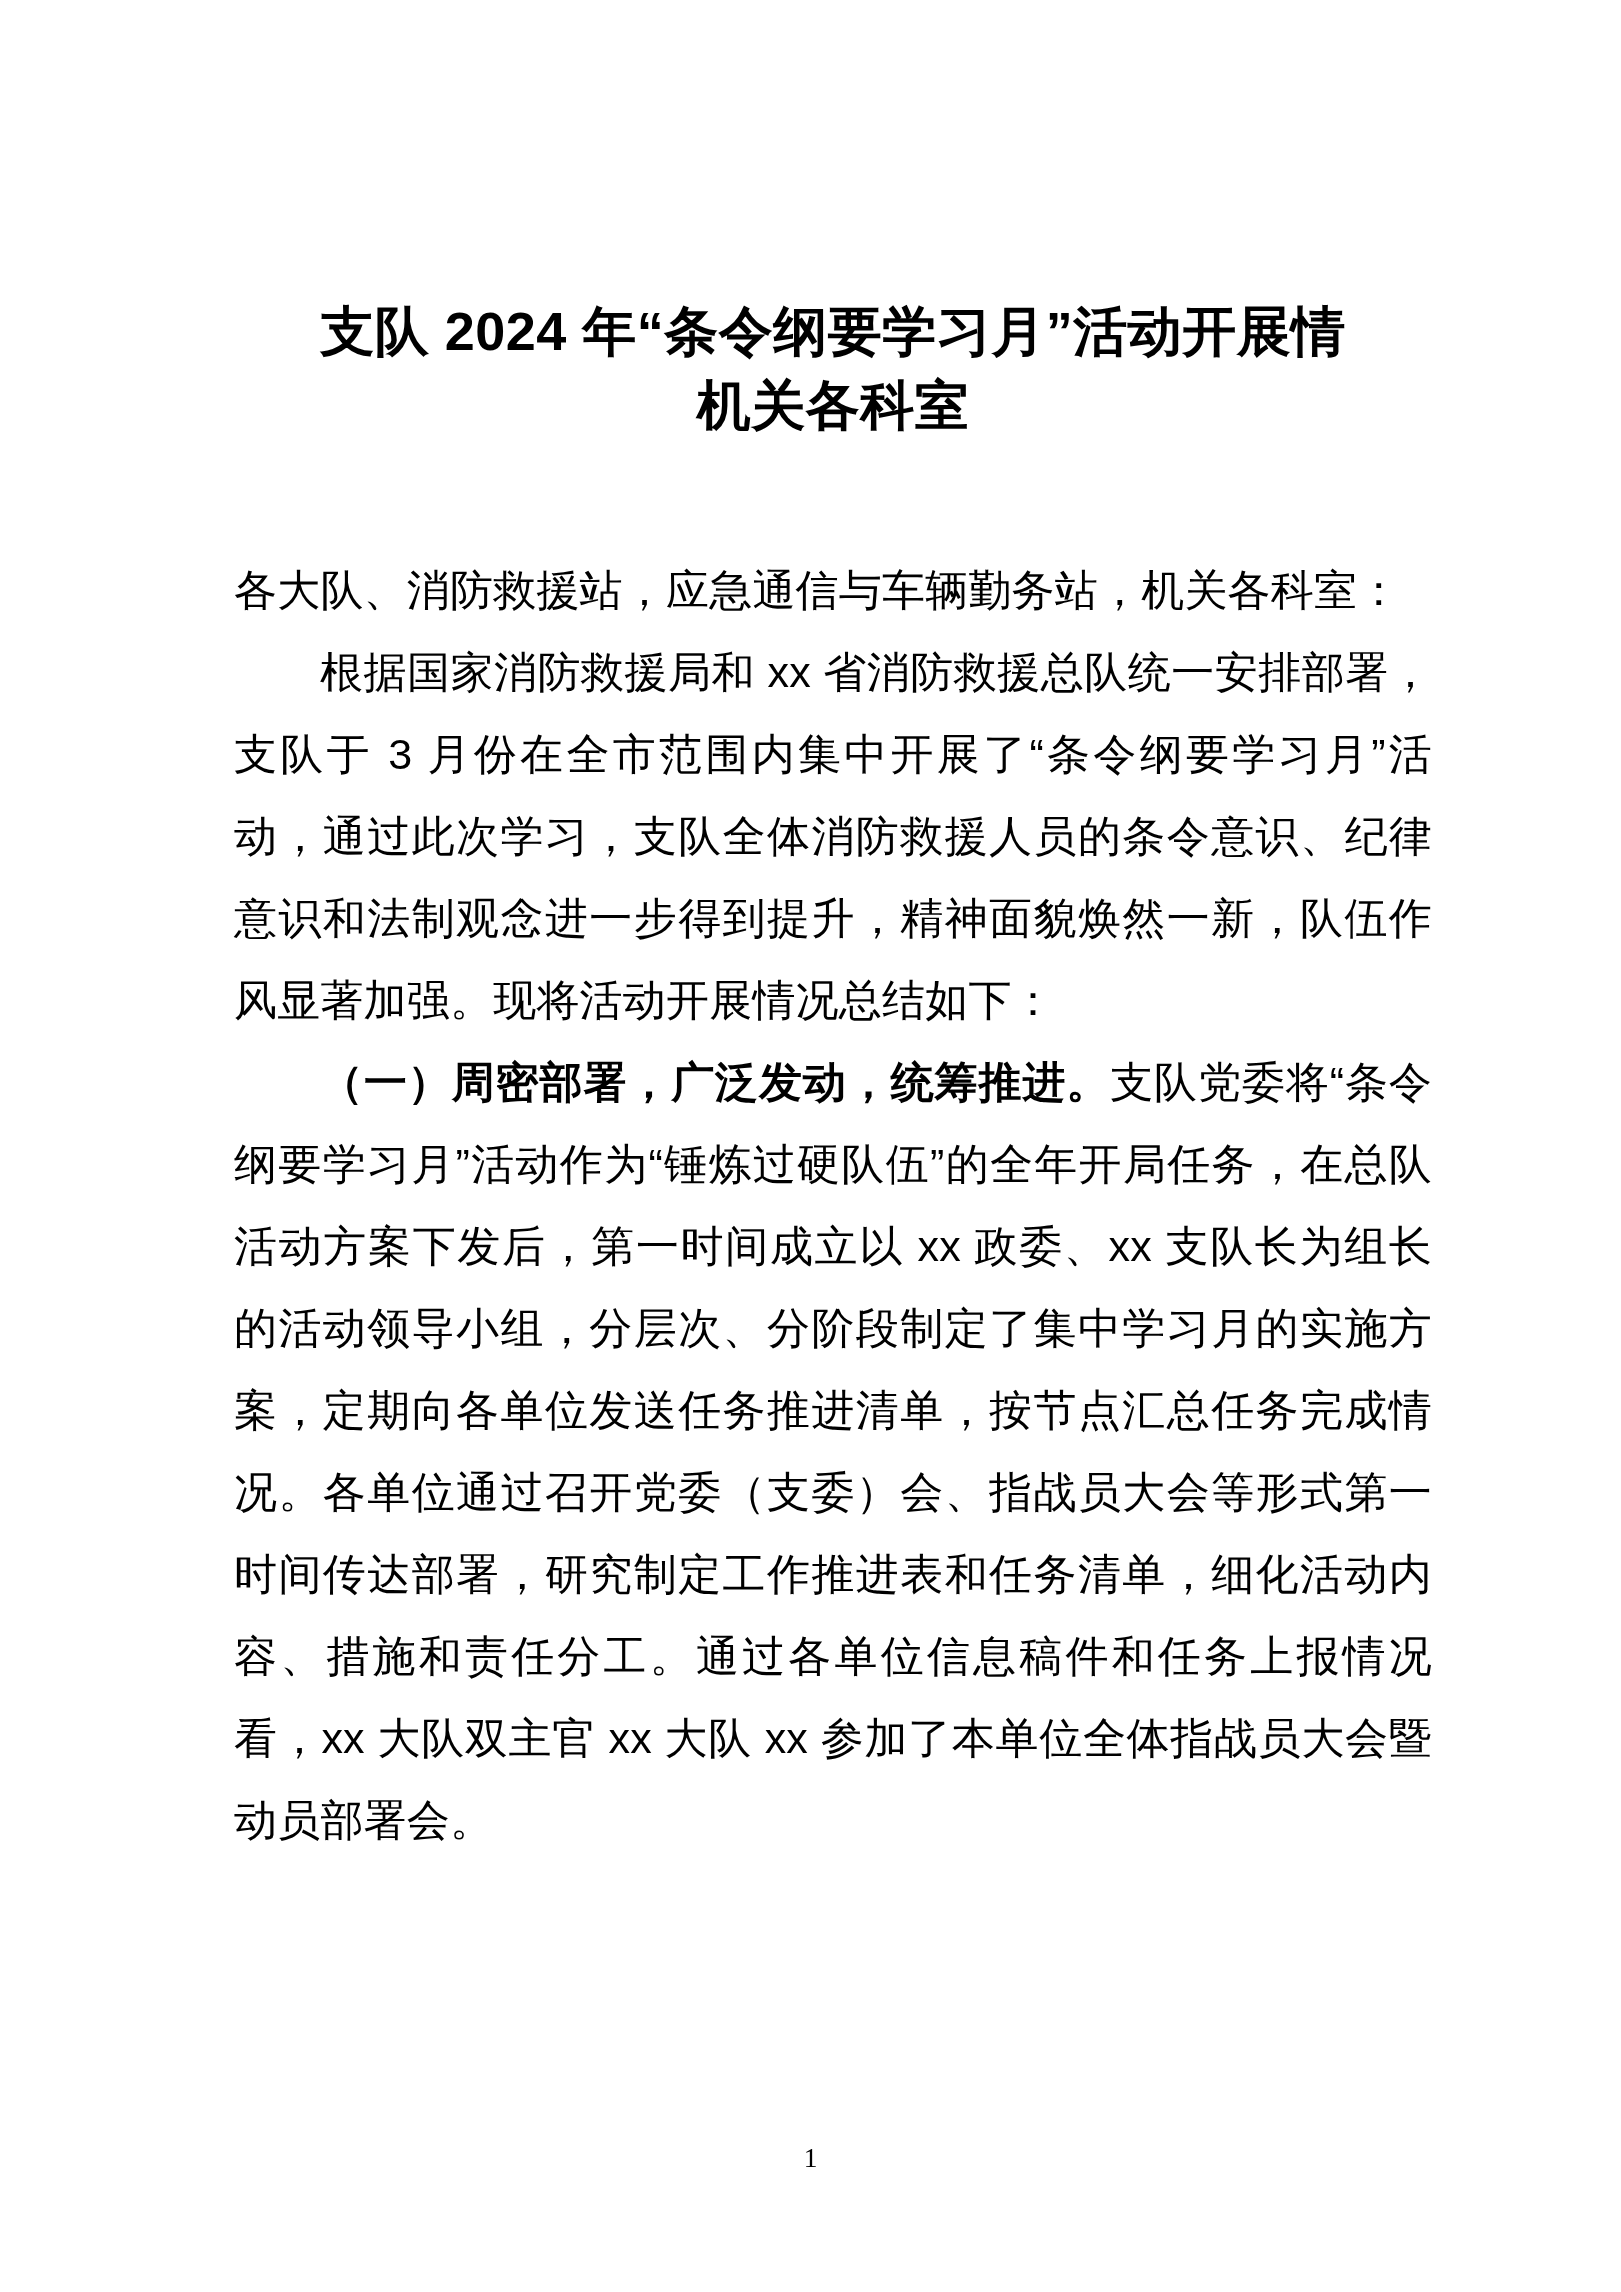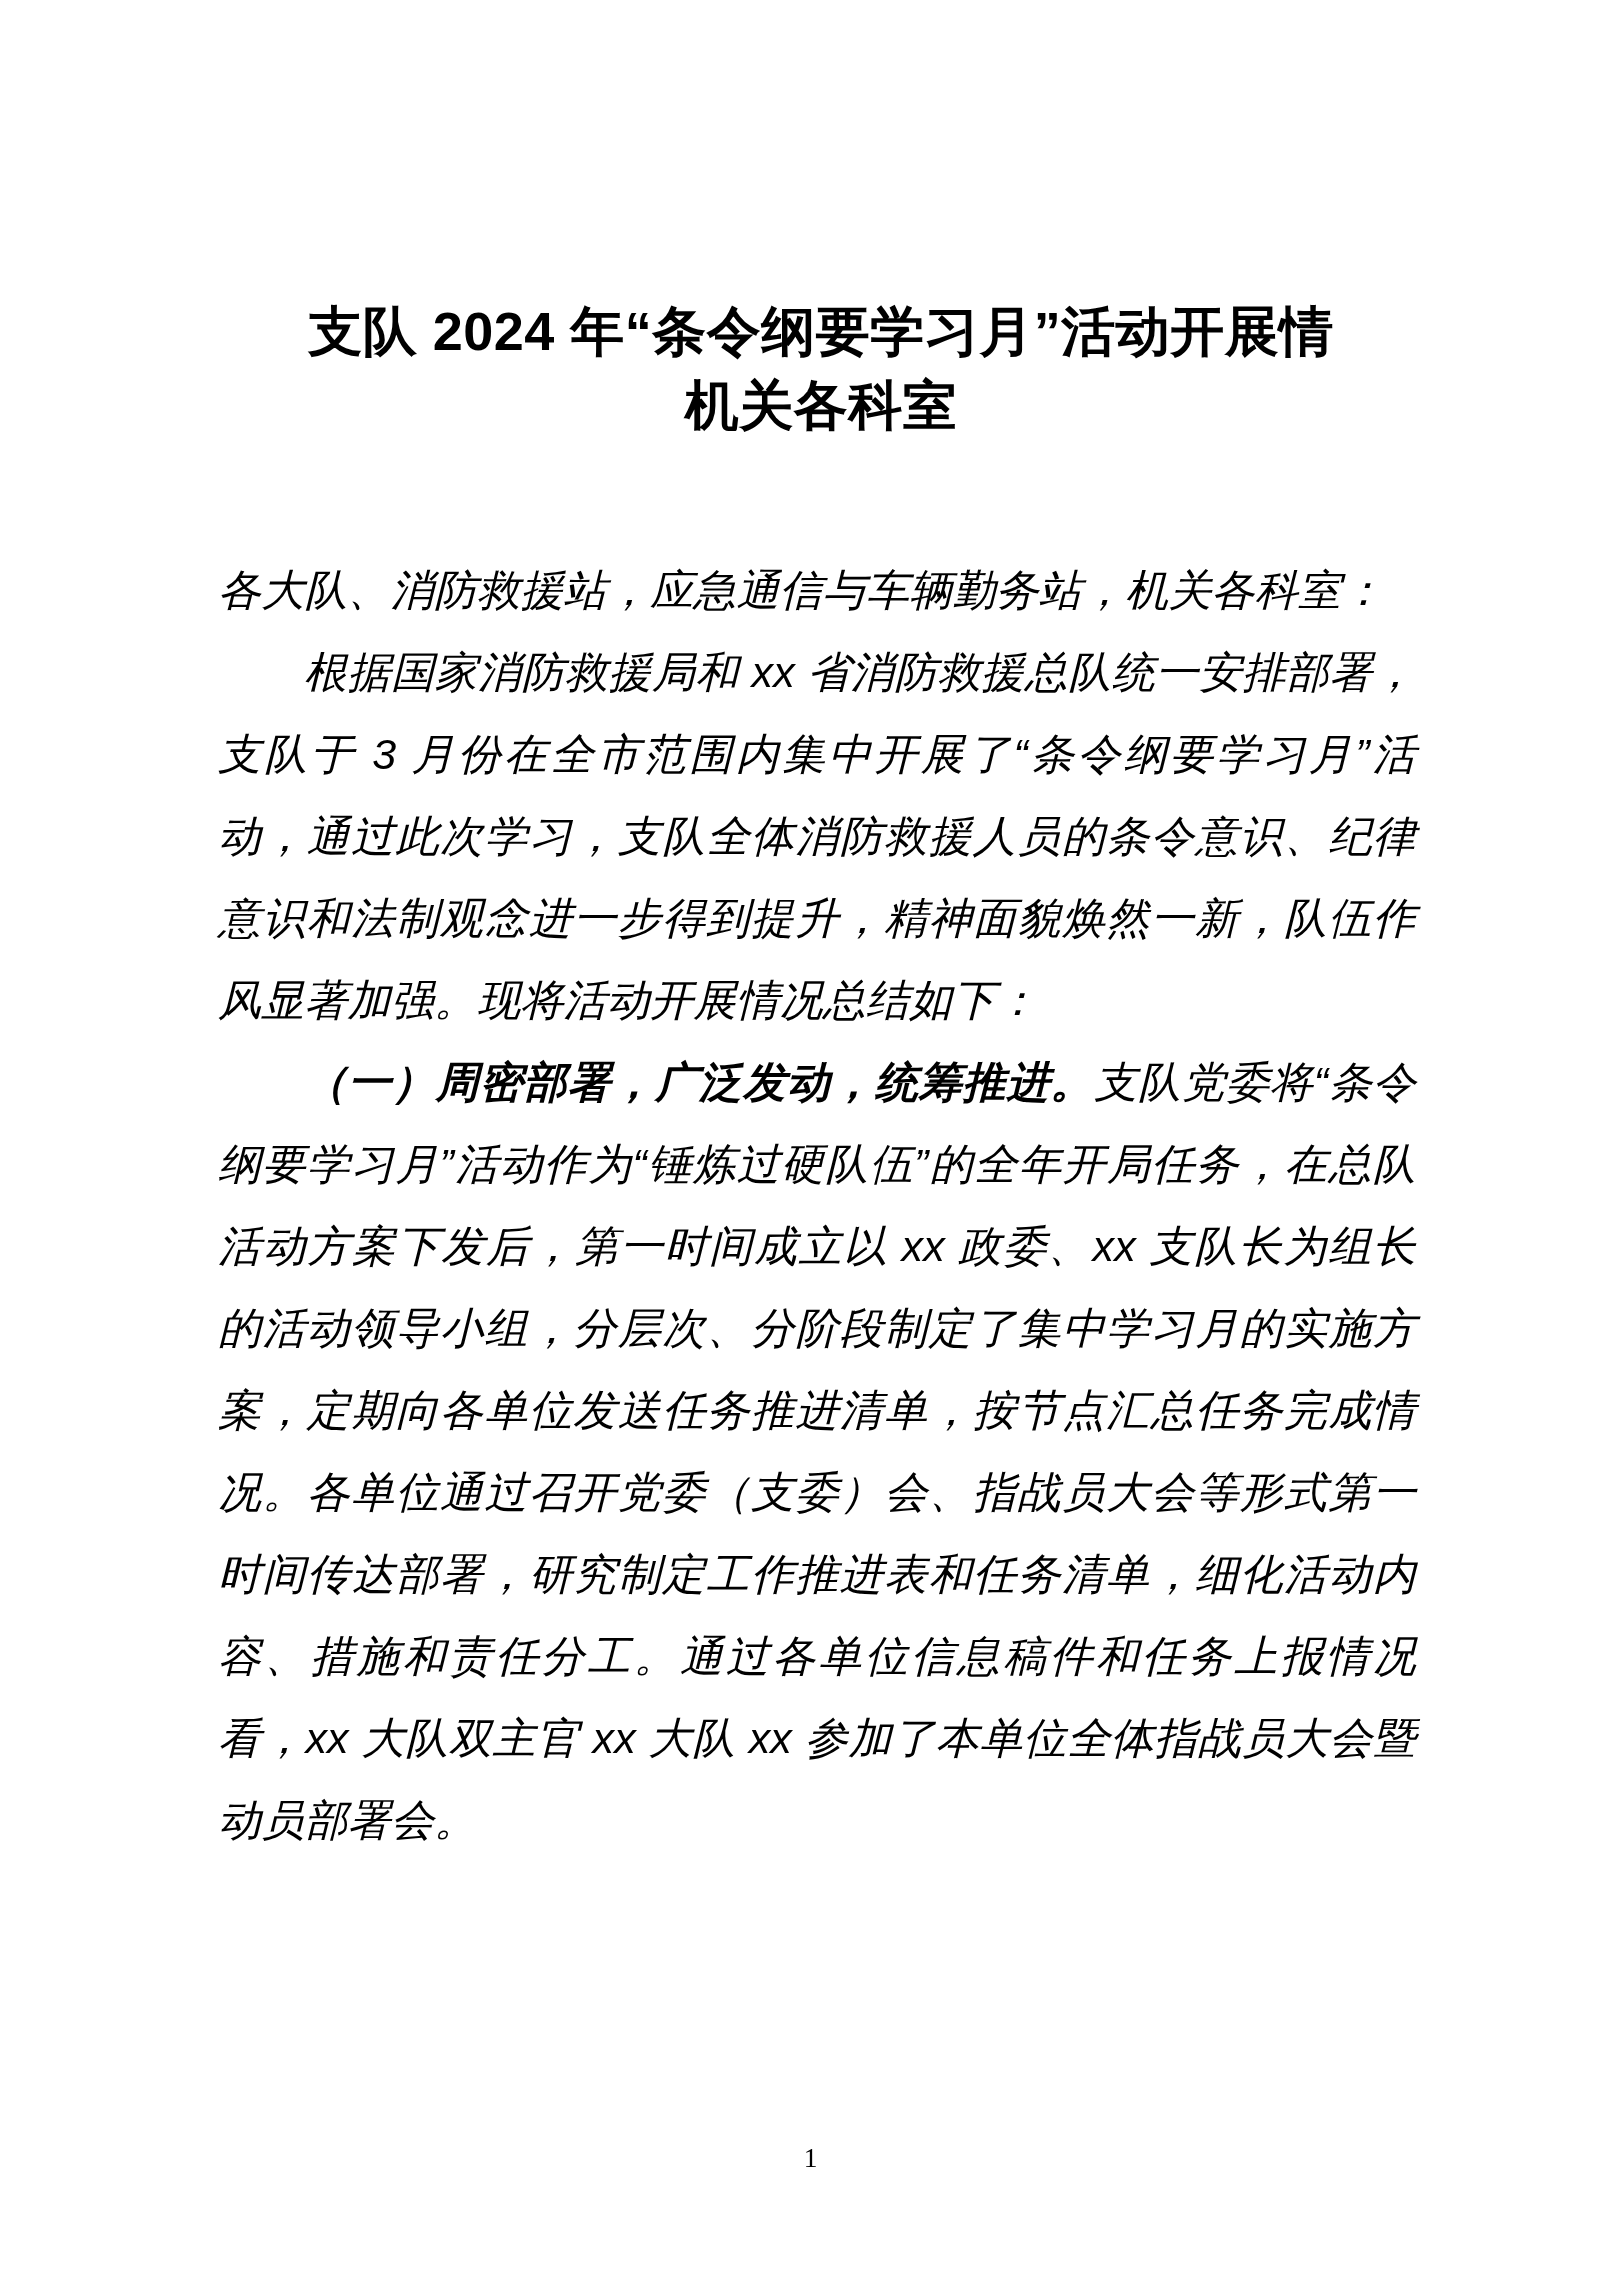--- a/index.html
+++ b/index.html
@@ -28,39 +28,38 @@
     left: 218px;
     top: 0;
     width: 1198px;
   }
 
   
   .doc-title {
     margin: 0;
     padding: 0;
     position: absolute;
-    left: 4px;
+    left: 16px;
     top: 294px;
     width: 1198px;
     text-align: center;
     font-family: "Liberation Sans", "DejaVu Sans", sans-serif;
     font-weight: 700;
     font-size: 54px;
     line-height: 74px;
     letter-spacing: 0.5px;
     color: #000000;
   }
 
   
   .body-block {
     position: absolute;
-    left: 0;
+    left: 16px;
     top: 549px;
     width: 1198px;
-    font-style: italic;
   }
 
   .para {
     margin: 0;
     padding: 0;
     font-size: 43px;
     line-height: 82px;
     letter-spacing: 0.2px;
     text-align: justify;
     text-justify: inter-character;

